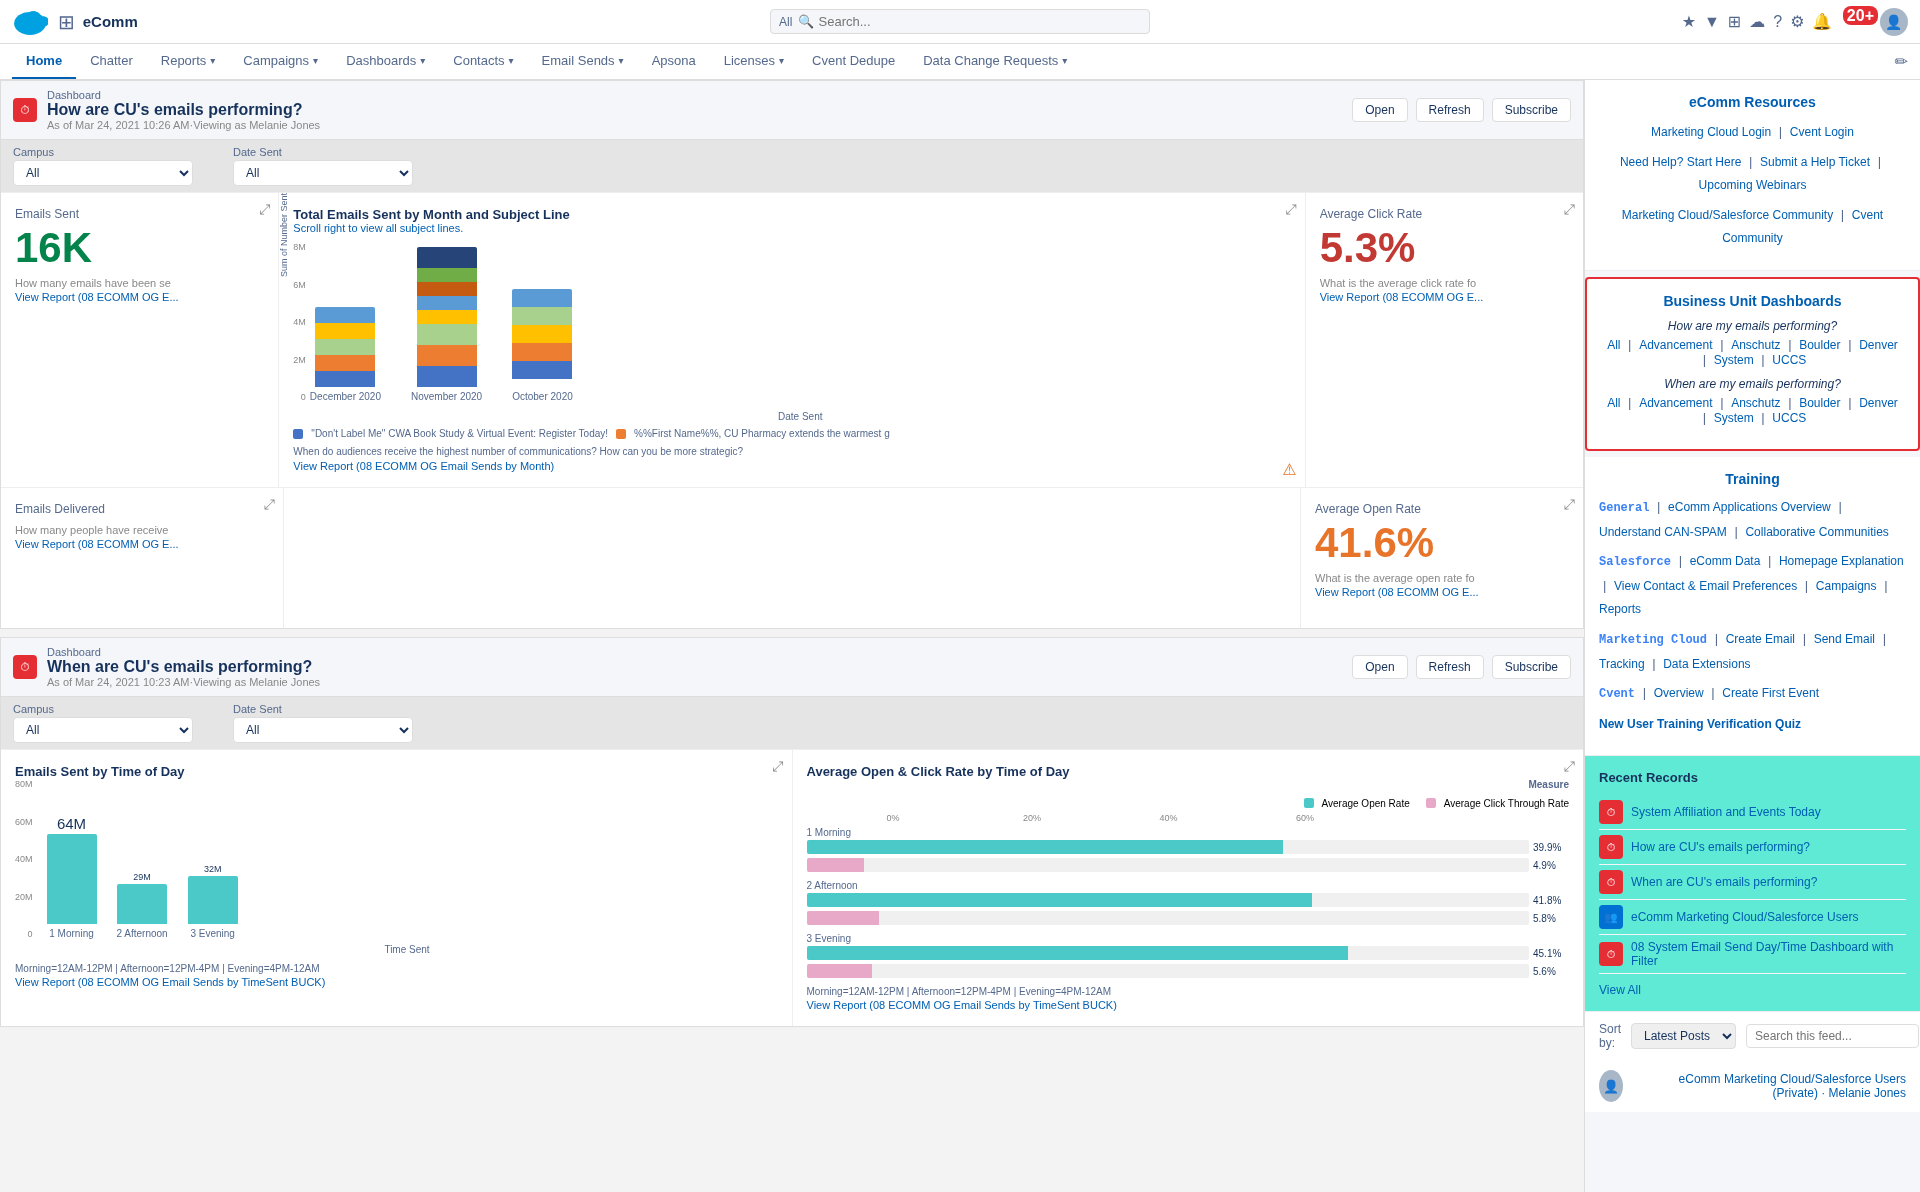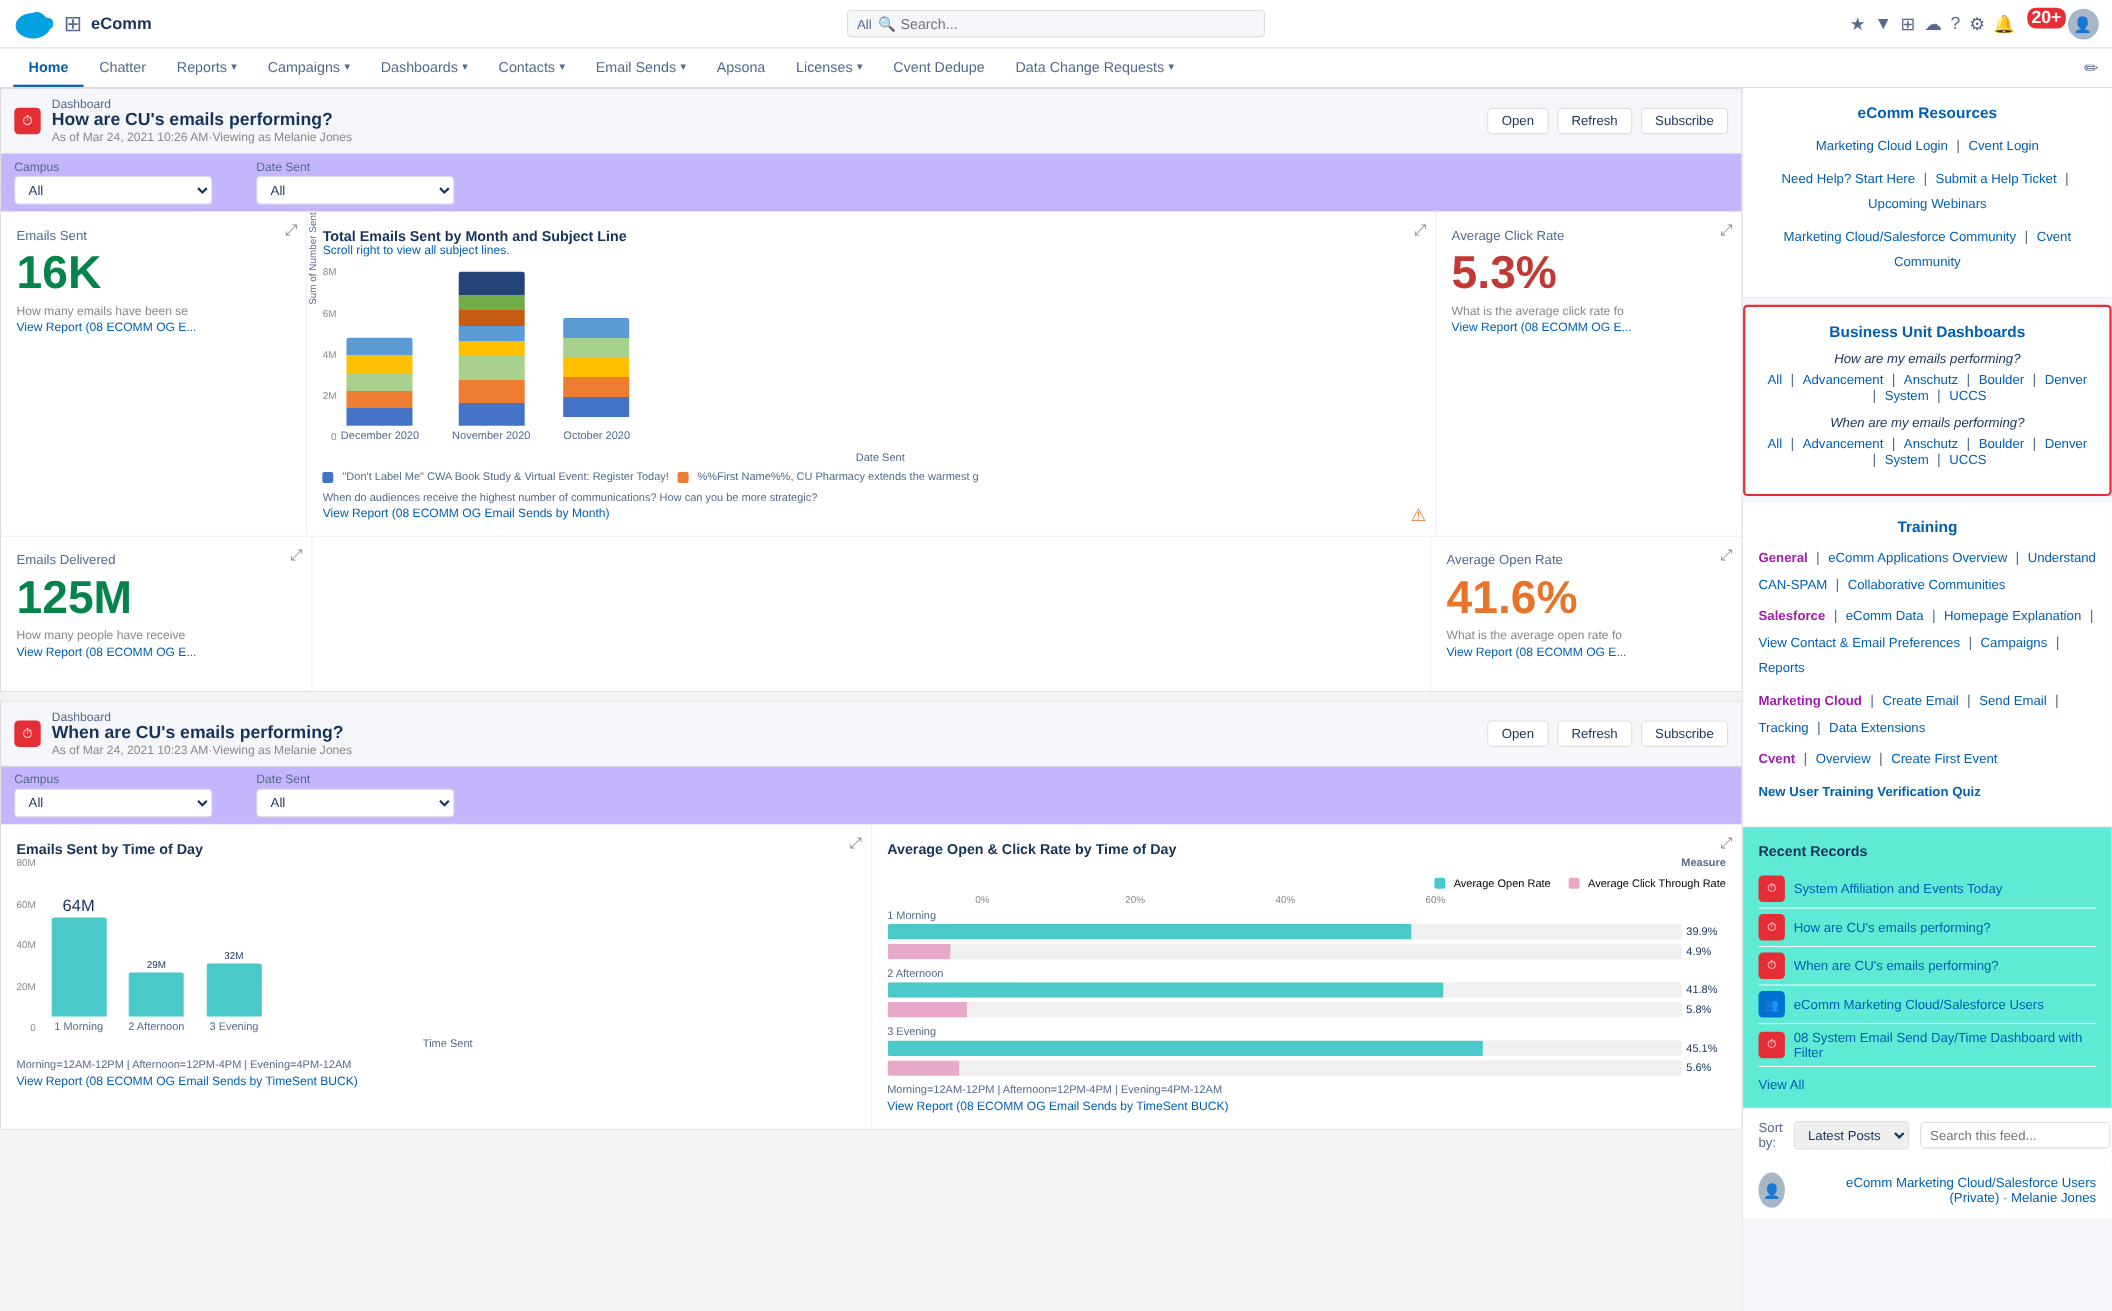--- a/index.html
+++ b/index.html
@@ -206,21 +206,21 @@
       font-size: 12px;
       cursor: pointer;
       color: #16325c;
     }
 
     .filter-row {
       display: flex;
       padding: 6px 12px;
       gap: 20px;
       border-bottom: 1px solid #eee;
-      background: #c4b5fd;
+      background: #e5e5e5;
     }
     .filter-group {
       display: flex;
       flex-direction: column;
       min-width: 200px;
     }
     .filter-label {
       font-size: 11px;
       color: #54698d;
       margin-bottom: 2px;
@@ -356,21 +356,22 @@
       padding: 14px;
       border-bottom: 1px solid #eee;
     }
     .training-row {
       margin-bottom: 6px;
       line-height: 1.8;
     }
     .training-label {
       font-weight: 600;
       font-size: 12px;
-      color: #a21caf;
+      color: #3b82f6;
+      font-family: Liberation Mono, monospace;
     }
     .recent-records {
       background: #5eead4;
       padding: 14px;
       border-bottom: 1px solid #eee;
     }
     .recent-title {
       font-size: 13px;
       font-weight: 600;
       color: #16325c;
@@ -676,21 +677,20 @@
           <div class="tile-sub">What is the average click rate fo</div>
           <a class="tile-link">View Report (08 ECOMM OG E...</a>
         </div>
       </div>
 
       <div class="tiles-row" style="border-top:1px solid #eee;">
 
         <div class="tile">
           <span class="tile-expand">⤢</span>
           <div class="tile-title">Emails Delivered</div>
-          <div class="tile-value">125M</div>
           <div class="tile-sub">How many people have receive</div>
           <a class="tile-link">View Report (08 ECOMM OG E...</a>
         </div>
 
         <div style="flex:4;border-right:1px solid #eee;"></div>
 
         <div class="tile">
           <span class="tile-expand">⤢</span>
           <div class="tile-title">Average Open Rate</div>
           <div class="tile-value orange">41.6%</div>

